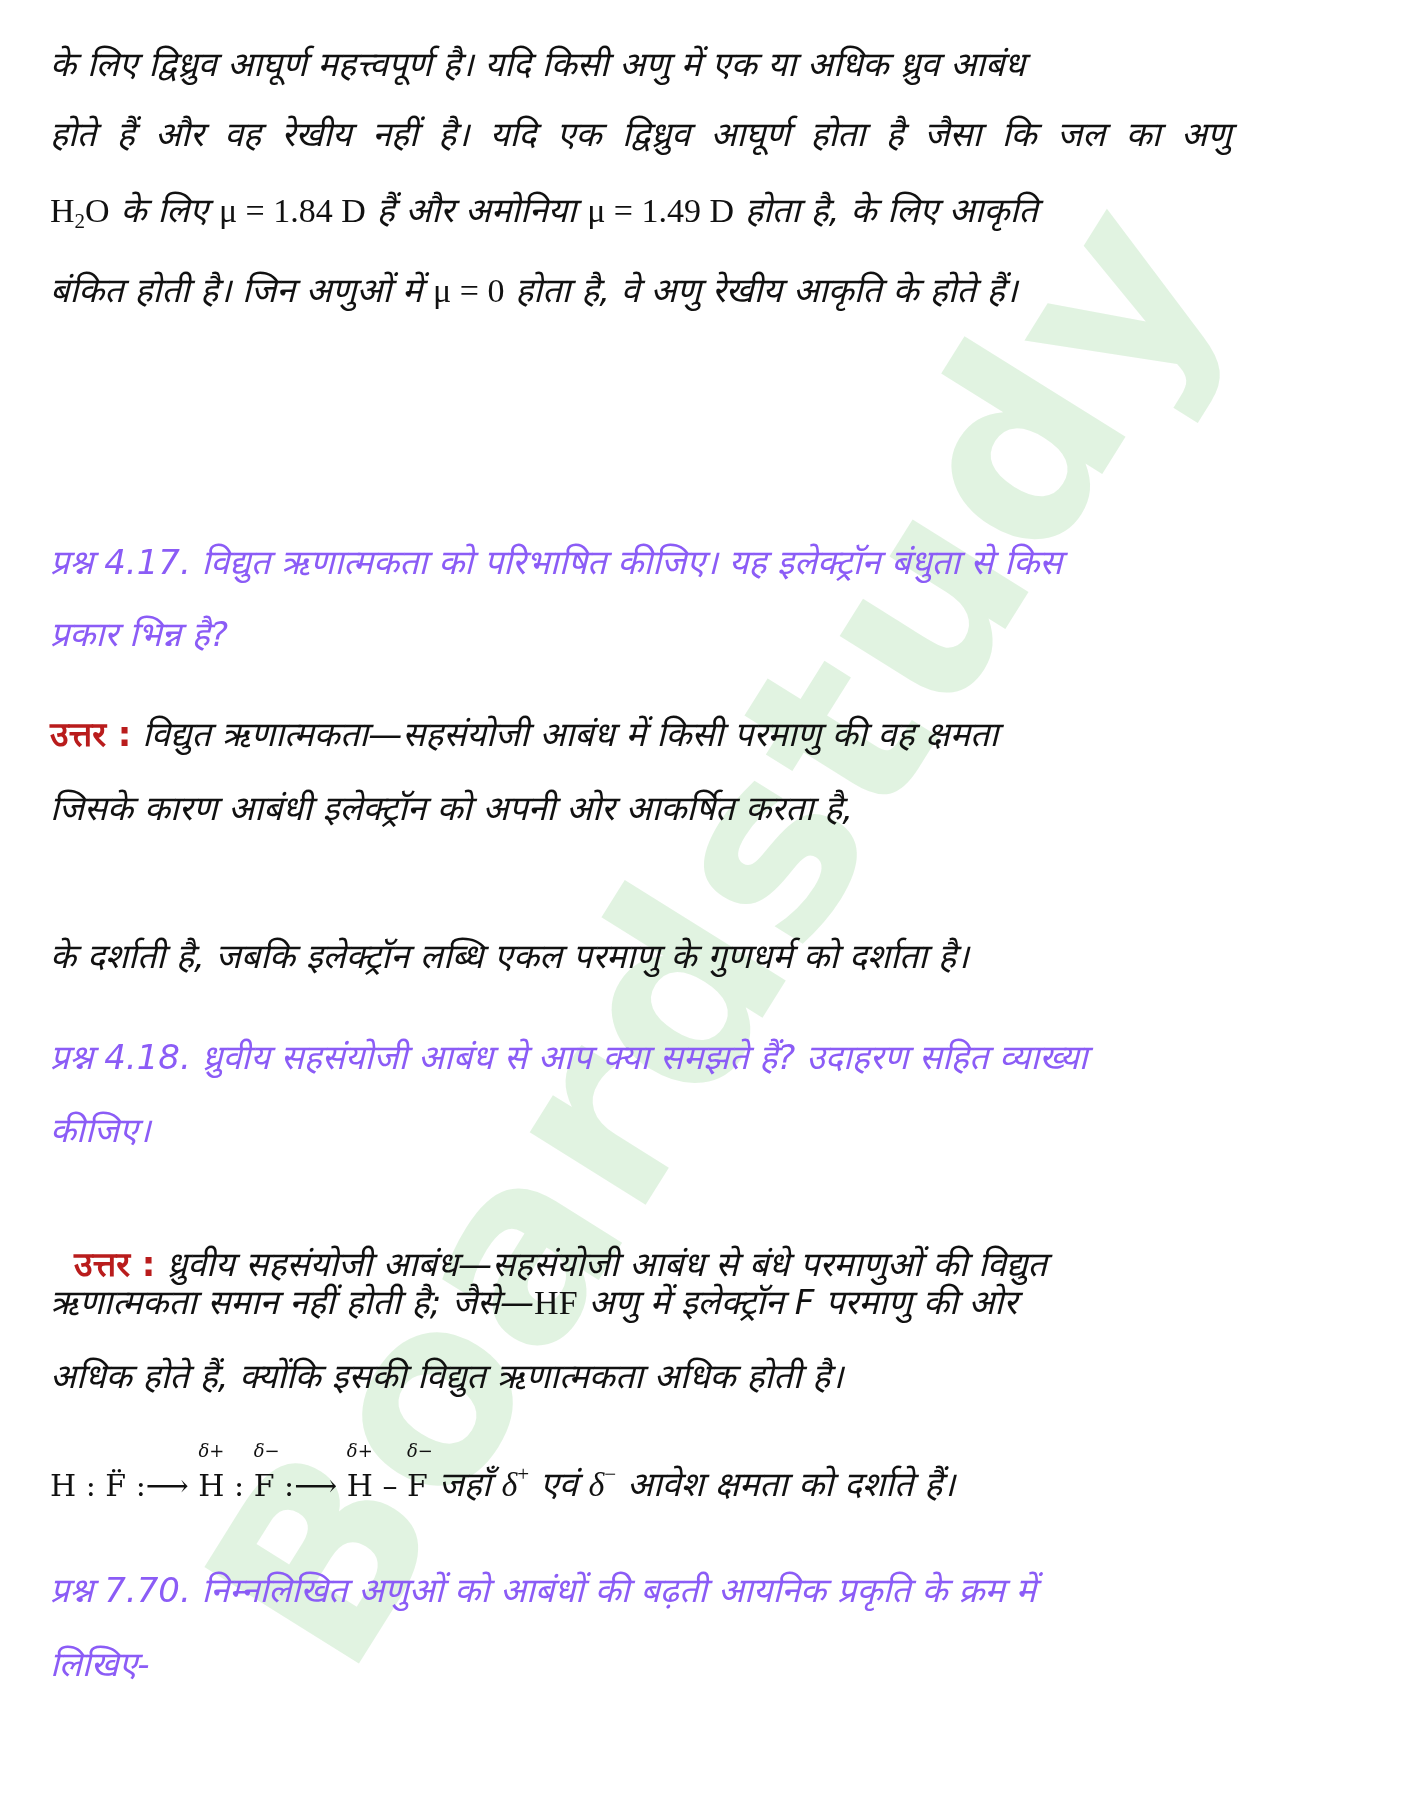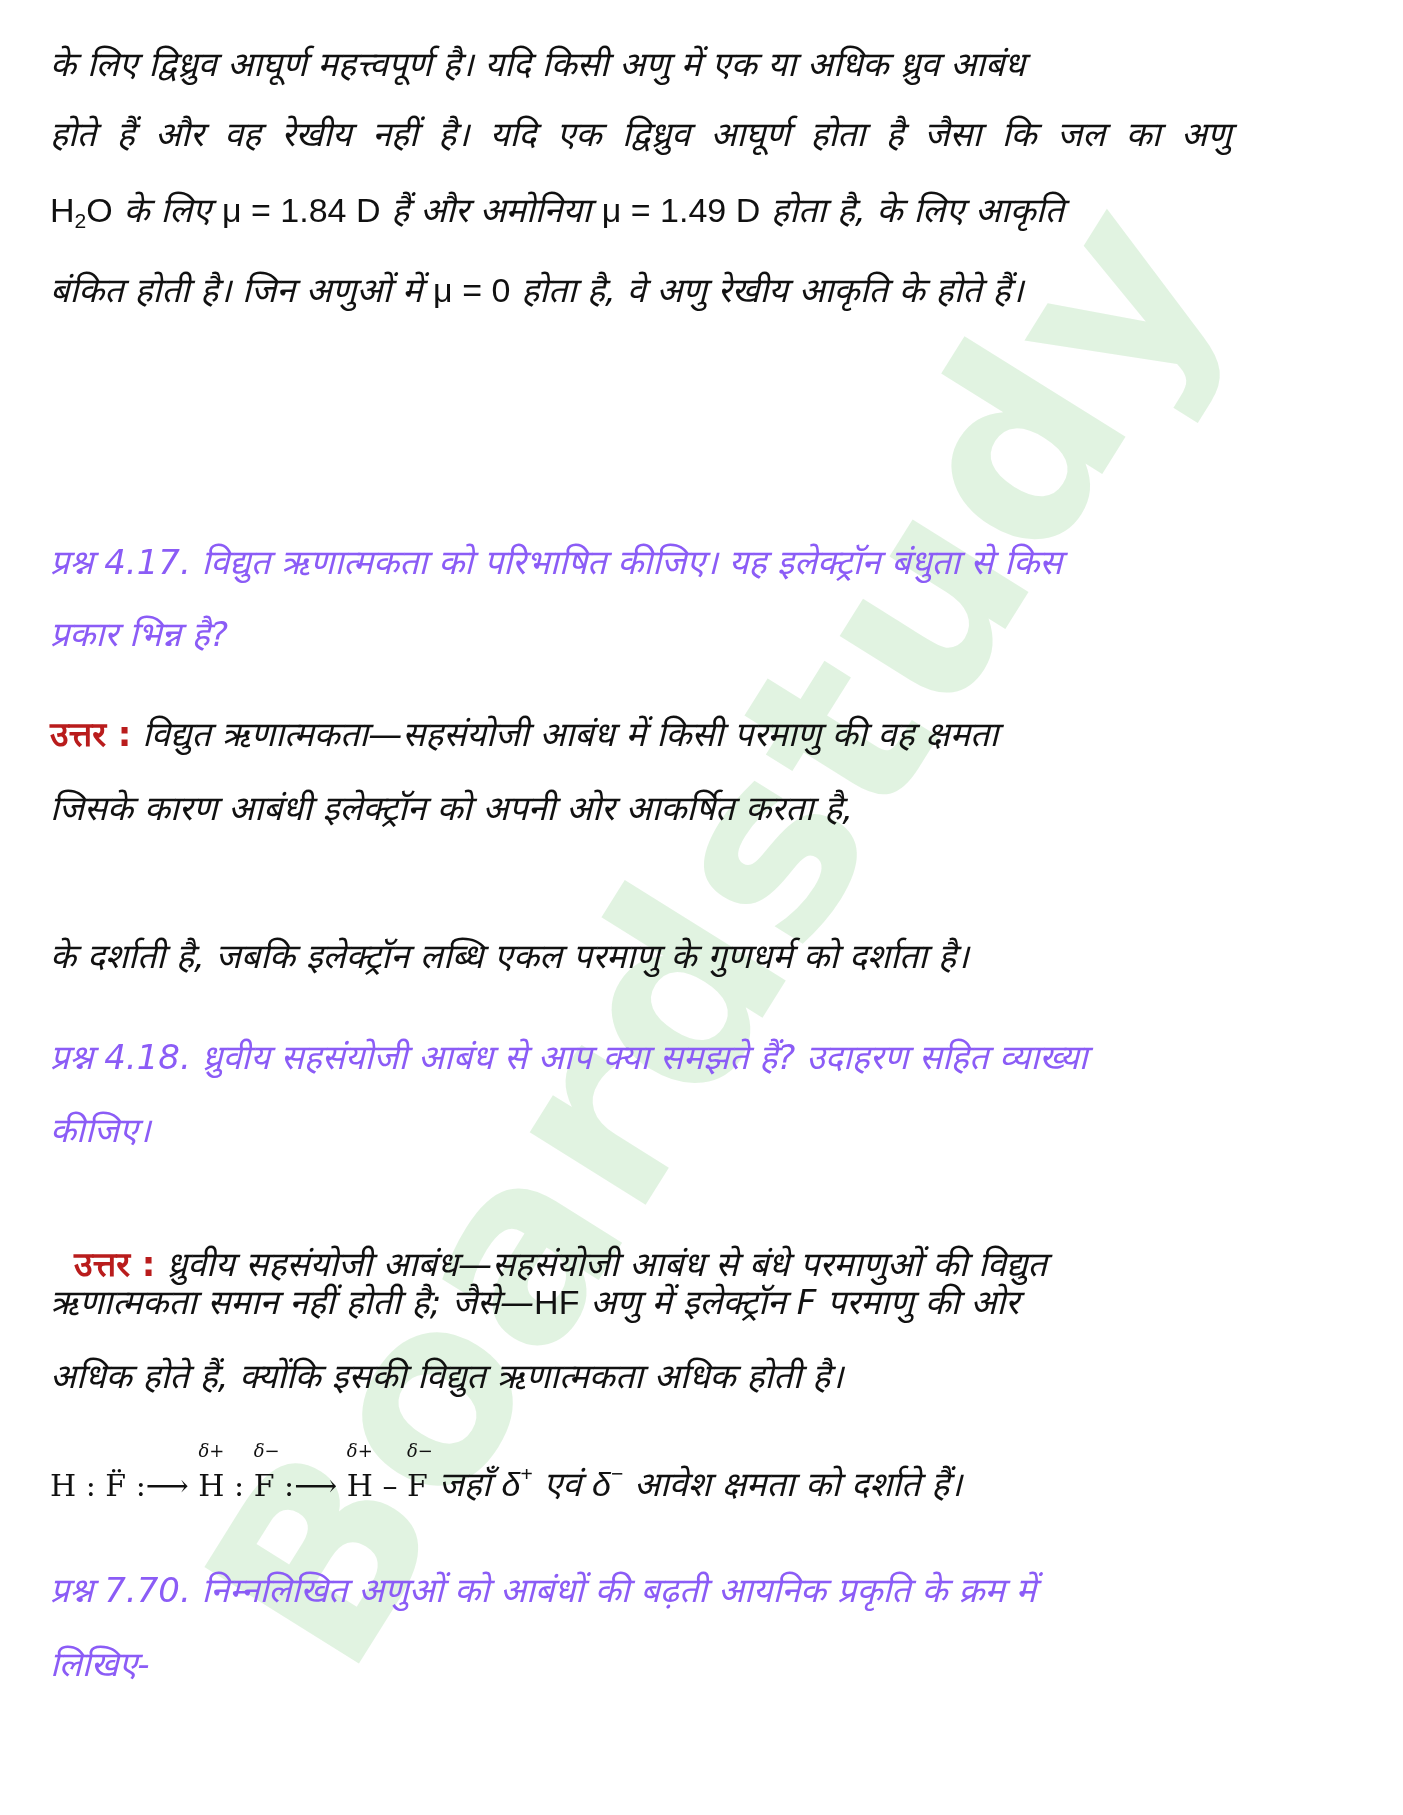--- a/index.html
+++ b/index.html
@@ -8,21 +8,21 @@
     position: absolute; left: 0; top: 0; width: 1403px; height: 1815px;
     font-family: "DejaVu Sans", sans-serif;
     color: #111111;
   }
   .line {
     position: absolute; left: 50px;
     font-size: 34px; line-height: 44px;
     font-style: italic;
     white-space: nowrap;
   }
-  .math { font-family: Liberation Sans, sans-serif; font-style: normal; }
+  .math { font-family: Liberation Serif, serif; font-style: normal; }
   .math i { font-style: italic; }
   .q { color: #8b5cf6; }
   .ans-label { color: #b91c1c; font-weight: bold; font-style: normal; }
   sub { font-size: 0.62em; vertical-align: -0.3em; line-height: 0; }
   sup { font-size: 0.62em; vertical-align: 0.7em; line-height: 0; }
   .watermark {
     position: absolute; left: 160px; top: 820px;
     font-family: "DejaVu Sans", sans-serif;
     font-size: 250px; font-weight: bold;
     color: rgba(120, 200, 120, 0.22);

